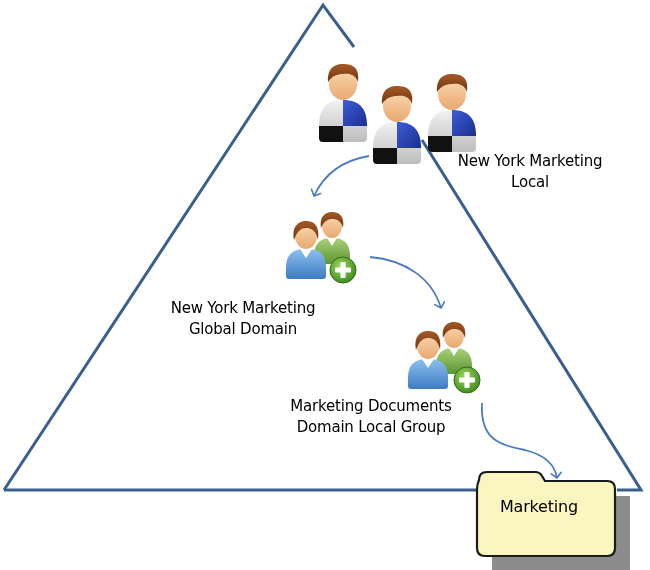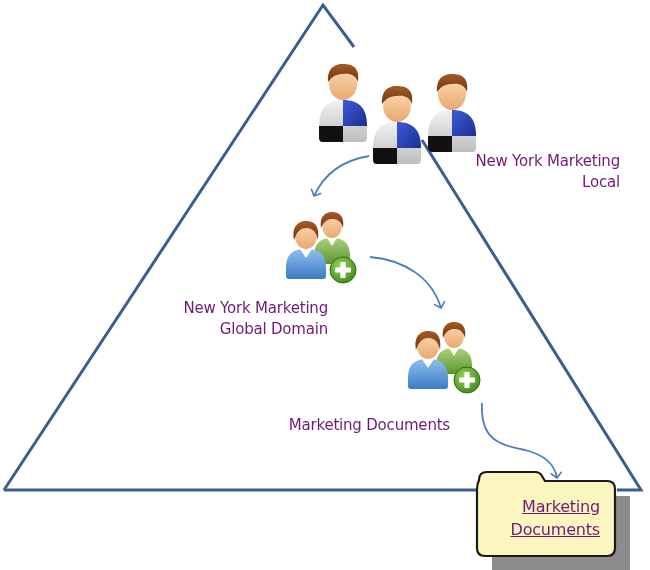--- a/index.html
+++ b/index.html
@@ -1,32 +1,32 @@
 <!DOCTYPE html>
 <html><head>
   <meta charset="utf-8">
   <style>
     html, body { margin: 0; padding: 0; background: #ffffff; }
     body { width: 650px; height: 570px; position: relative; overflow: hidden; font-family: "Liberation Sans", "DejaVu Sans", sans-serif; }
     #canvas { position: absolute; left: 0; top: 0; width: 650px; height: 570px; }
     .label {
       position: absolute;
-      text-align: right;
-      color: #701a75;
+      text-align: center;
+      color: #000000;
       font-family: "DejaVu Sans", "Liberation Sans", sans-serif;
       font-size: 15px;
       line-height: 21px;
       white-space: nowrap;
       letter-spacing: -0.2px;
     }
     .label span { display: block; }
     #lbl-users { left: 440px; top: 151px; width: 180px; }
     #lbl-global { left: 158px; top: 298px; width: 170px; }
-    #lbl-local { left: 260px; top: 396px; width: 190px; margin-top: 19px; }
-    #lbl-folder { left: 478px; top: 495px; width: 122px; font-size: 16px; line-height: 23px; text-decoration: underline; }
+    #lbl-local { left: 276px; top: 396px; width: 190px; }
+    #lbl-folder { left: 478px; top: 495px; width: 122px; font-size: 16px; line-height: 23px; }
   </style>
 </head>
 <body>
 
 <svg id="canvas" width="650" height="570" viewBox="0 0 650 570" xmlns="http://www.w3.org/2000/svg">
   <defs>
     <linearGradient id="skin" x1="0" y1="0" x2="0" y2="1">
       <stop offset="0" stop-color="#fbd9b0"></stop>
       <stop offset="1" stop-color="#e8a870"></stop>
     </linearGradient>
@@ -129,18 +129,18 @@
   <span>Local</span>
 </div>
 
 <div id="lbl-global" class="label">
   <span>New York Marketing</span>
   <span>Global Domain</span>
 </div>
 
 <div id="lbl-local" class="label">
   <span>Marketing Documents</span>
+  <span>Domain Local Group</span>
 </div>
 
 <div id="lbl-folder" class="label">
   <span>Marketing</span>
-  <span>Documents</span>
 </div>
 
 </body></html>

